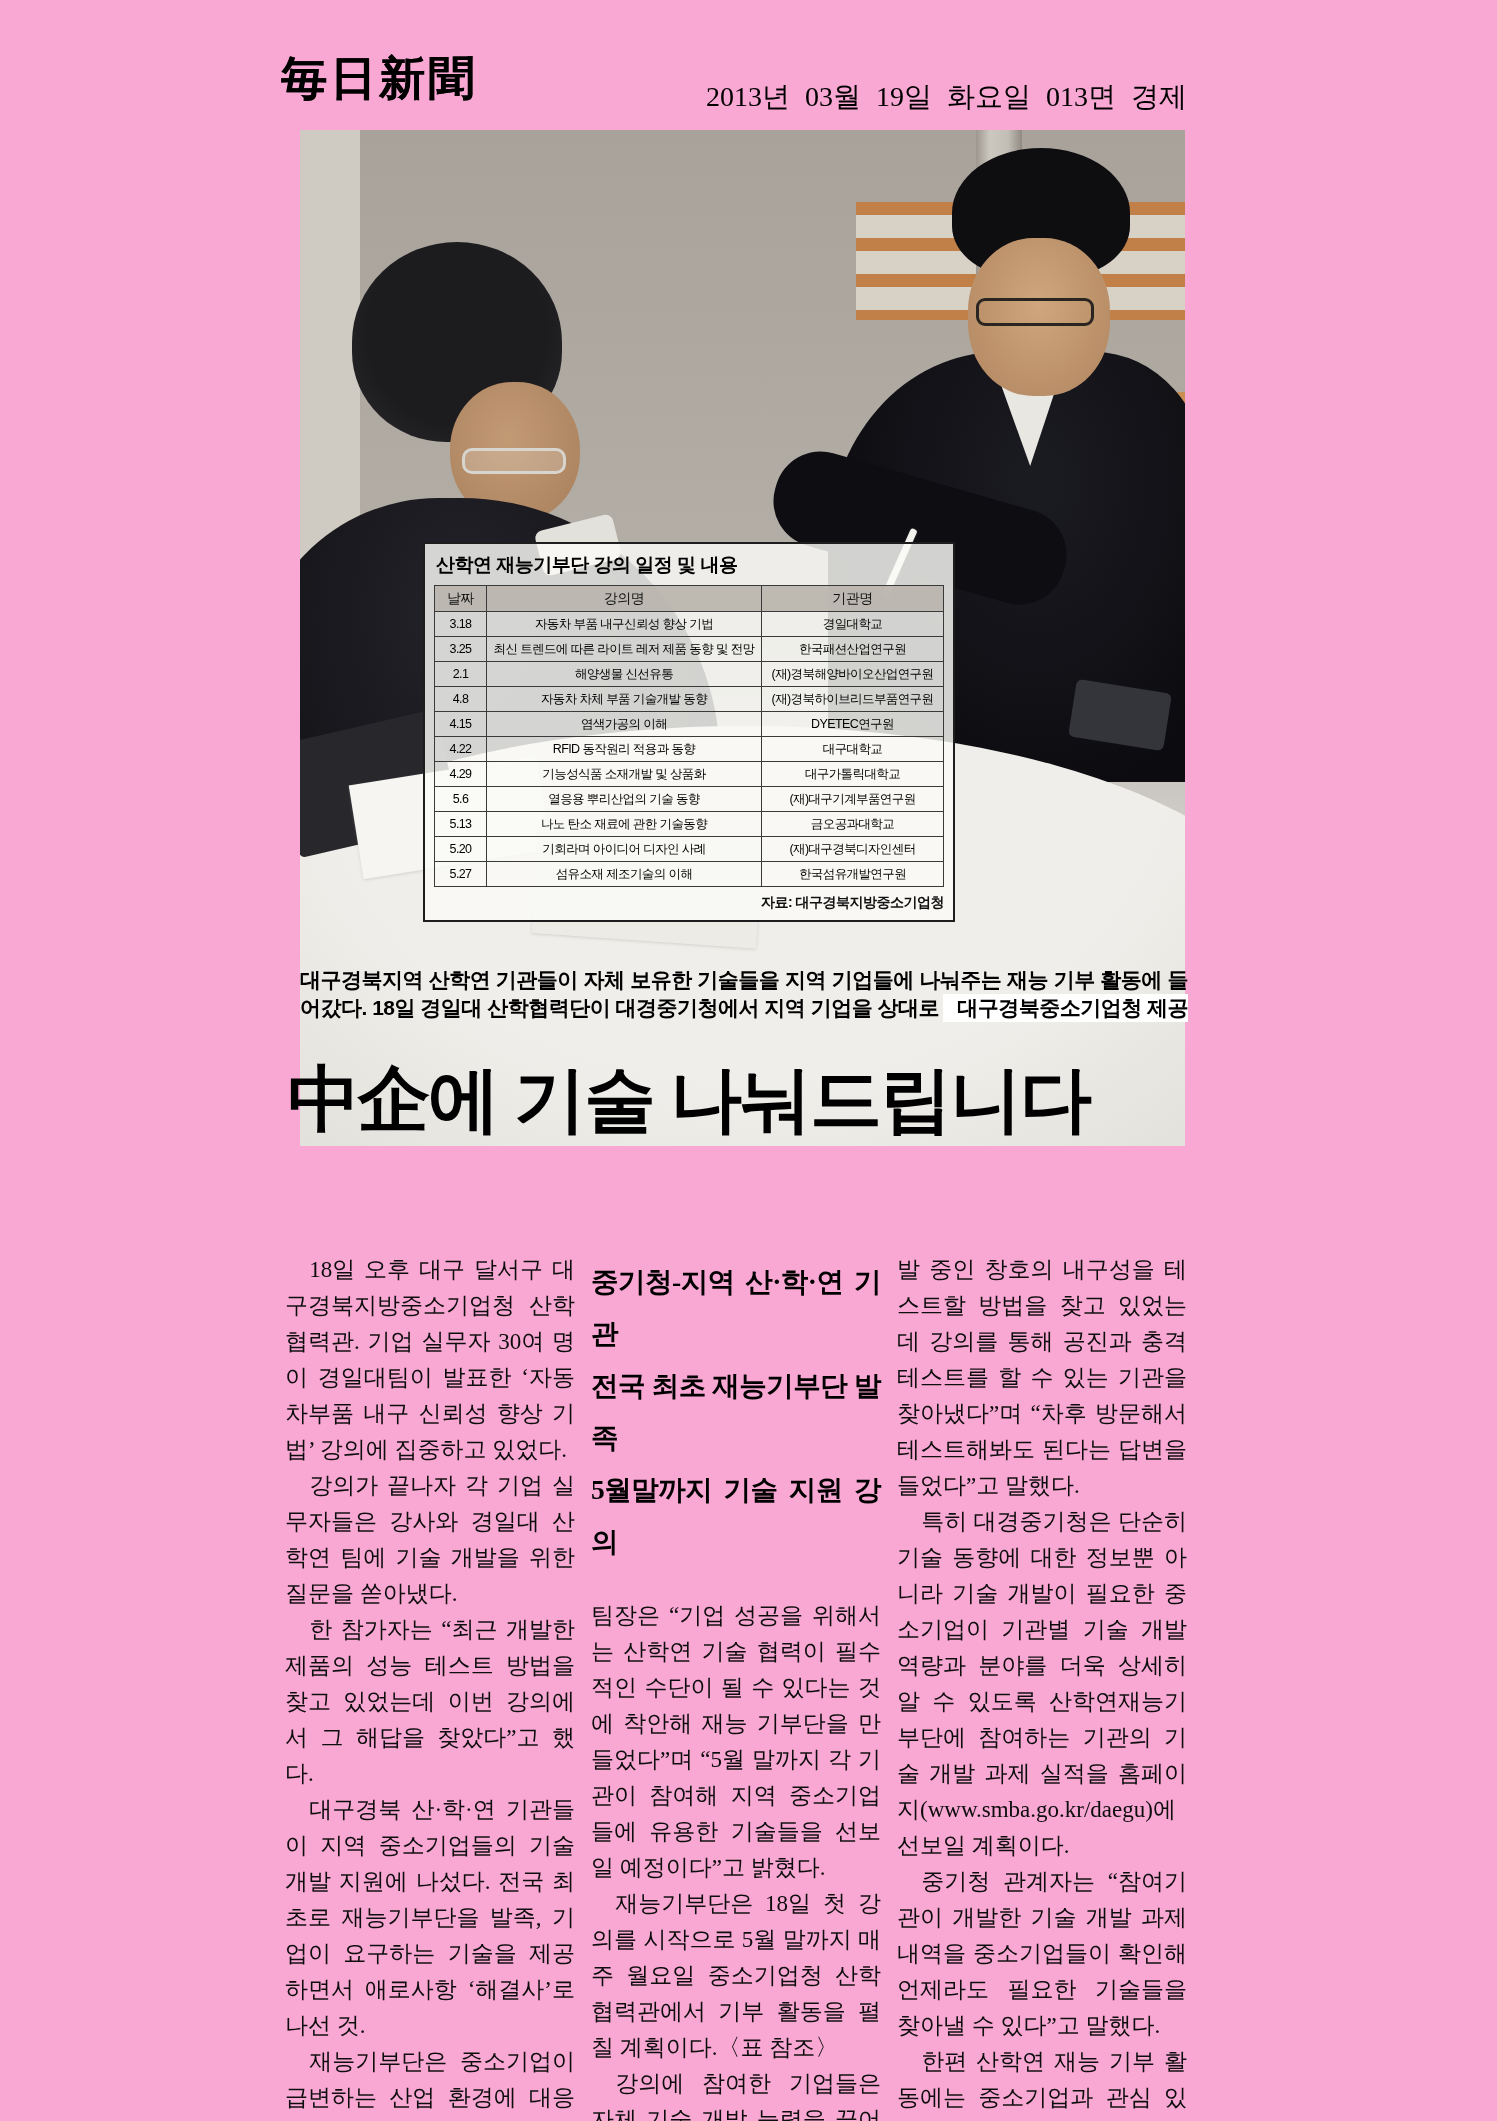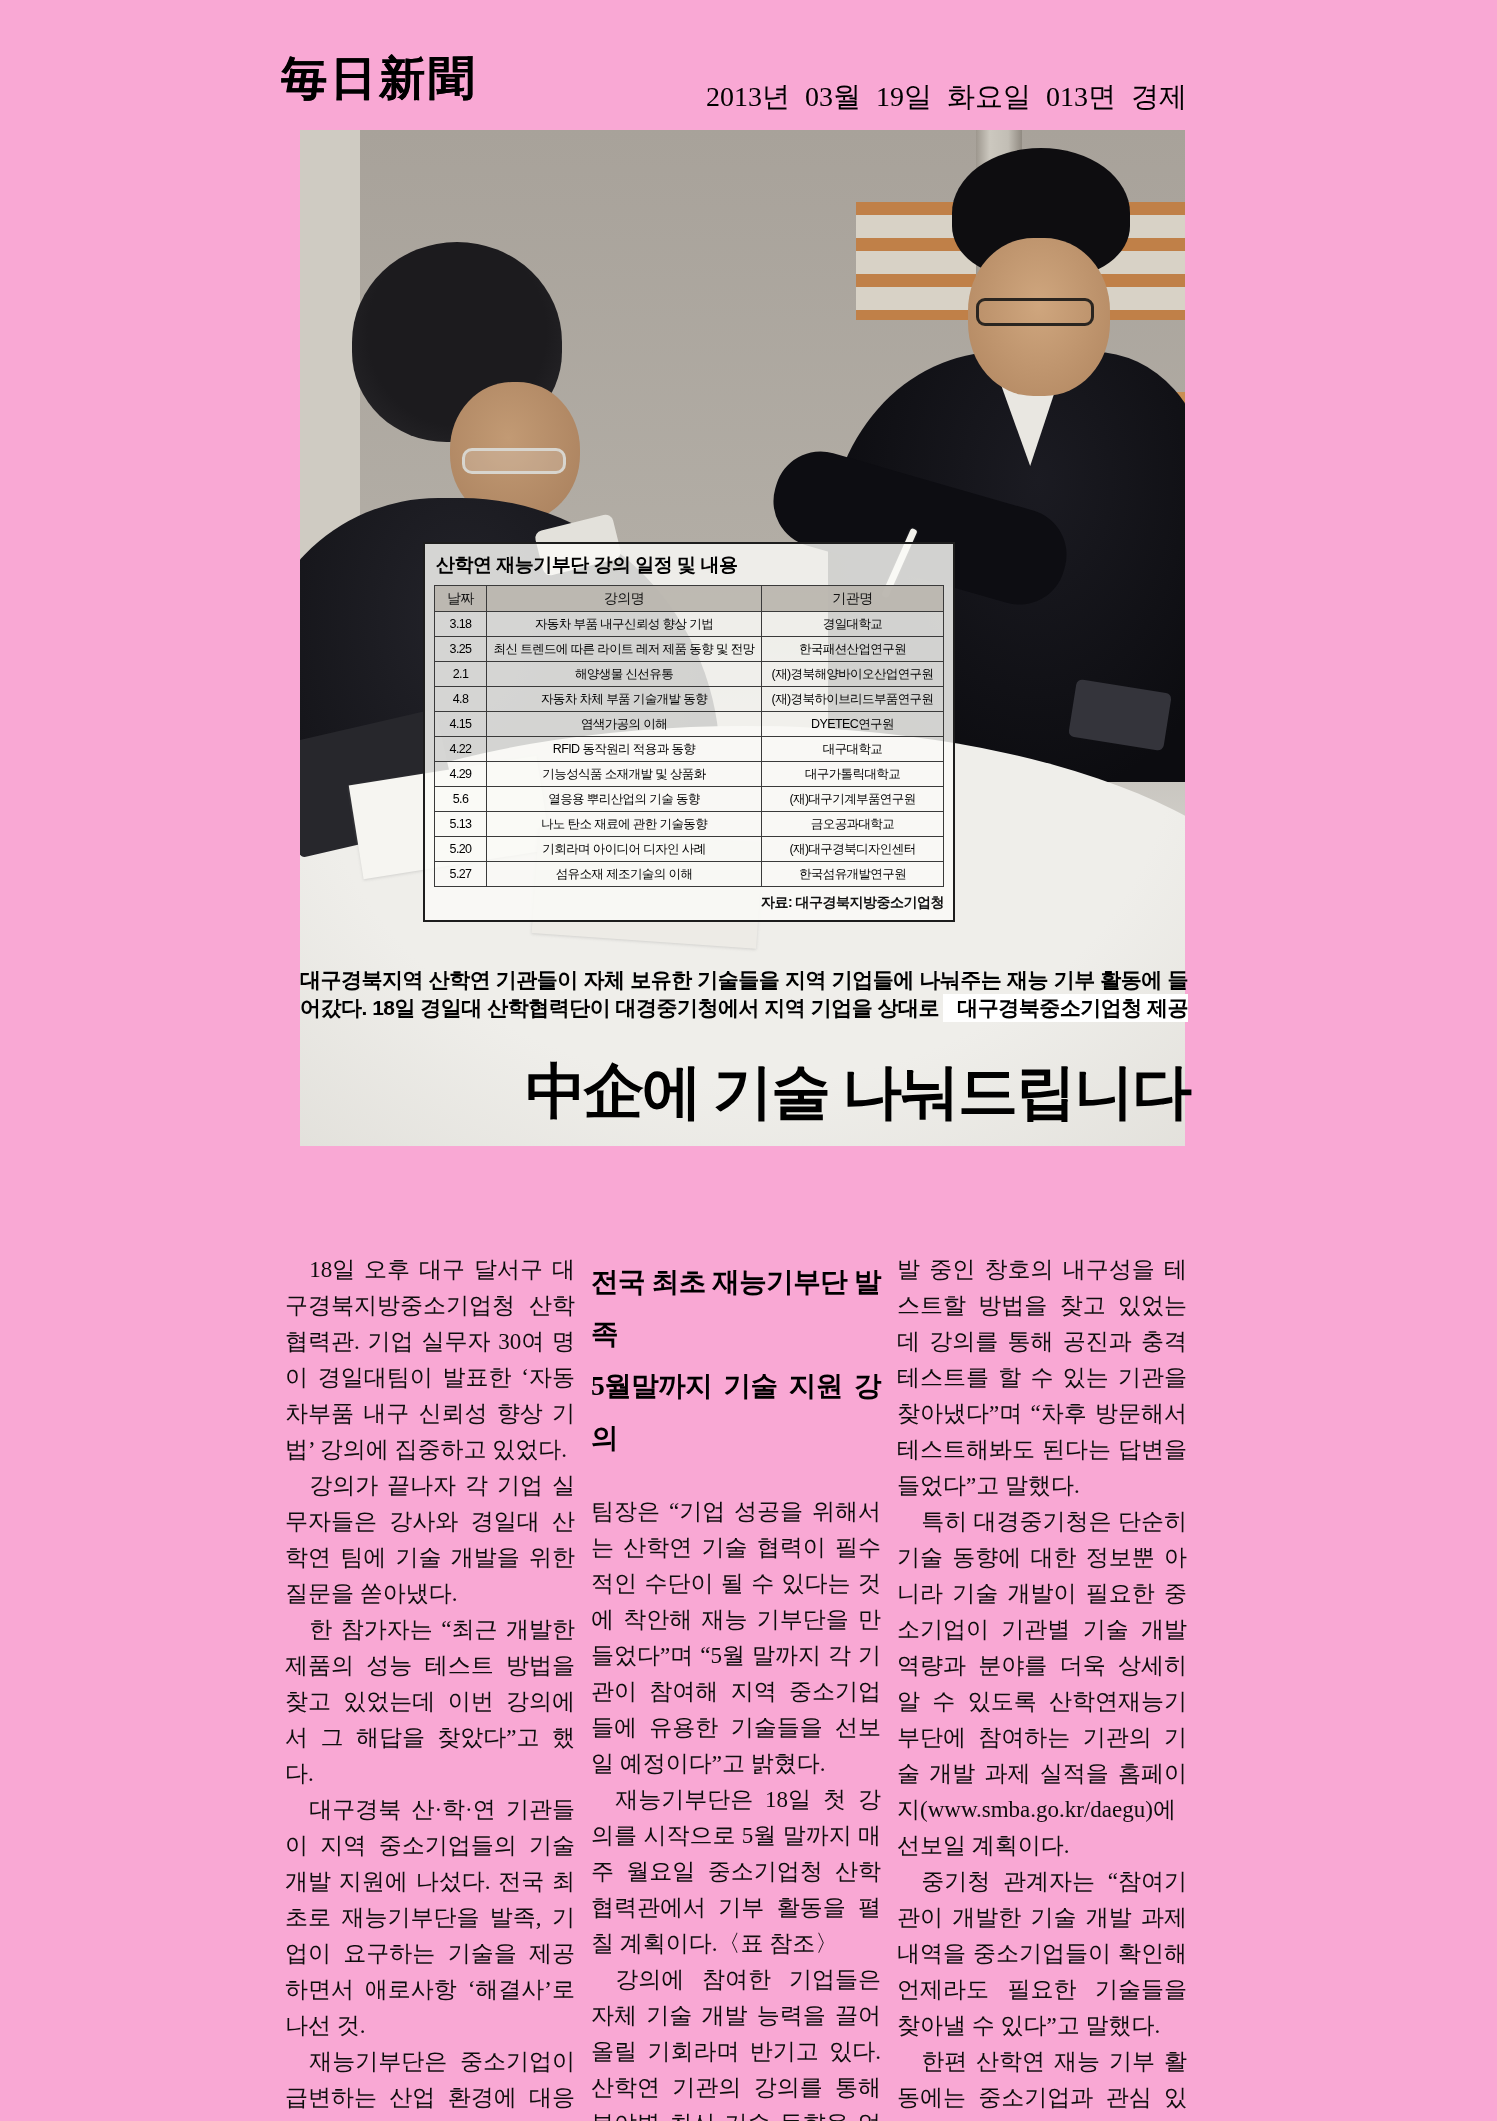--- a/index.html
+++ b/index.html
@@ -94,21 +94,21 @@
   .caption {
     position:absolute; left:300px; top:966px; width:888px;
     font-family:"Liberation Sans", sans-serif; font-weight:bold;
     font-size:21px; line-height:28px; text-align:justify; letter-spacing:-0.5px;
     word-break:break-all; color:#000;
   }
   .caption .credit { position:absolute; right:0; bottom:0; background:#fff; padding-left:14px; }
   
   .headline {
     position:absolute; left:288px; top:1052px; width:902px;
-    font-size:60px; font-weight:bold; text-align:right; white-space:nowrap;
+    font-size:72px; font-weight:bold; text-align:left; white-space:nowrap;
     letter-spacing:-2px; color:#000;
   }
   
   .col {
     position:absolute; top:1252px; width:290px;
     font-size:23px; line-height:36px; text-align:justify; word-break:break-all; color:#0d0d0d;
   }
   .col-1 { left:285px; } .col-2 { left:591px; } .col-3 { left:897px; }
   .col p { text-indent:1.05em; }
   .col-2 .body p:first-child, .col-3 .body p:first-child { text-indent:0; }
@@ -236,20 +236,21 @@
         <p>18일 오후 대구 달서구 대구경북지방중소기업청 산학협력관. 기업 실무자 30여 명이 경일대팀이 발표한 ‘자동차부품 내구 신뢰성 향상 기법’ 강의에 집중하고 있었다.</p>
         <p>강의가 끝나자 각 기업 실무자들은 강사와 경일대 산학연 팀에 기술 개발을 위한 질문을 쏟아냈다.</p>
         <p>한 참가자는 “최근 개발한 제품의 성능 테스트 방법을 찾고 있었는데 이번 강의에서 그 해답을 찾았다”고 했다.</p>
         <p>대구경북 산·학·연 기관들이 지역 중소기업들의 기술 개발 지원에 나섰다. 전국 최초로 재능기부단을 발족, 기업이 요구하는 기술을 제공하면서 애로사항 ‘해결사’로 나선 것.</p>
         <p>재능기부단은 중소기업이 급변하는 산업 환경에 대응하고 창조경제 실현에 앞장설 수 있도록 대구경북지방중소기업청과 지역 4개 대학 및 7개 연구기관이 참여해 만들었다.</p>
       </div>
   </div>
 
   <div class="col col-2">
     <div class="subhead">
+        <div>중기청-지역 산·학·연 기관</div>
         <div>전국 최초 재능기부단 발족</div>
         <div>5월말까지 기술 지원 강의</div>
       </div>
     <div class="body">
         <p>팀장은 “기업 성공을 위해서는 산학연 기술 협력이 필수적인 수단이 될 수 있다는 것에 착안해 재능 기부단을 만들었다”며 “5월 말까지 각 기관이 참여해 지역 중소기업들에 유용한 기술들을 선보일 예정이다”고 밝혔다.</p>
         <p>재능기부단은 18일 첫 강의를 시작으로 5월 말까지 매주 월요일 중소기업청 산학협력관에서 기부 활동을 펼칠 계획이다.〈표 참조〉</p>
         <p>강의에 참여한 기업들은 자체 기술 개발 능력을 끌어올릴 기회라며 반기고 있다. 산학연 기관의 강의를 통해 분야별 최신 기술 동향을 얻을 수 있을 뿐 아니라 상담도 받을 수 있기 때문.</p>
       </div>
   </div>
 

